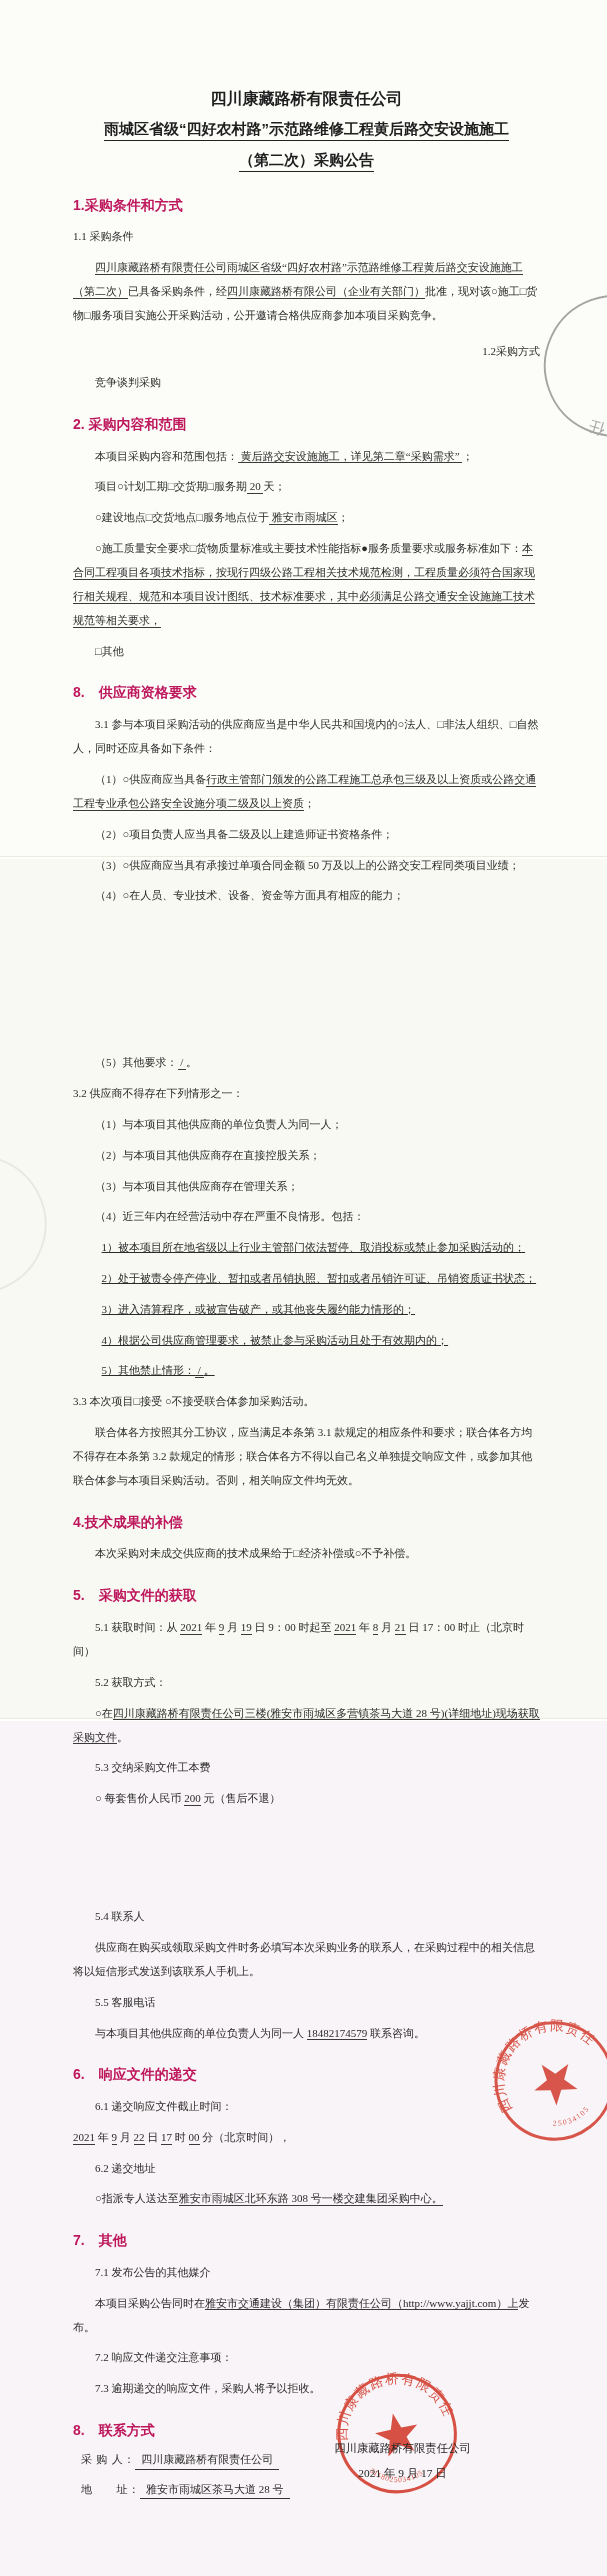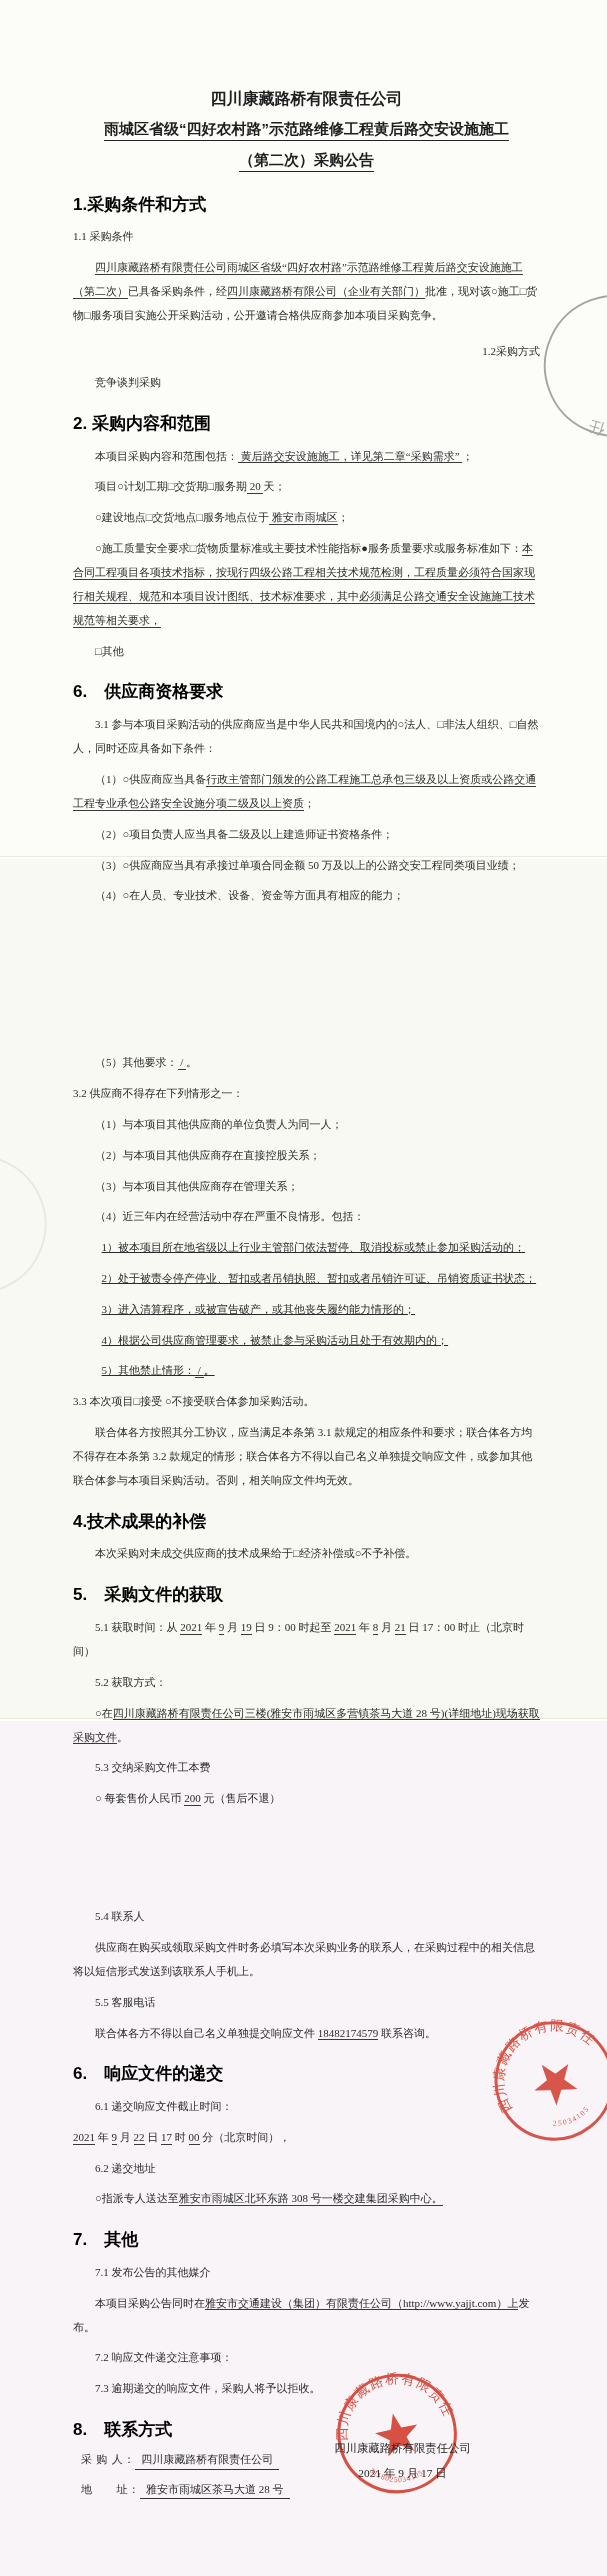--- a/index.html
+++ b/index.html
@@ -12,21 +12,21 @@
   .seam{position:absolute;left:0;width:607px;height:2.3px;background:#fffef9;box-shadow:0 -0.8px 0 #e7e5da;}
   .seam1{top:857px;} .seam2{top:1719px;}
   .content{position:absolute;left:0;top:0;width:607px;height:2576px;
            padding:85px 67px 0 73px;box-sizing:border-box;font-size:11px;line-height:24px;}
   .doc-title{text-align:center;font-family:"Liberation Sans","DejaVu Sans",sans-serif;
              font-weight:bold;font-size:16px;line-height:27px;color:#1e1e1e;}
   .doc-sub{text-align:center;font-family:"Liberation Sans","DejaVu Sans",sans-serif;
            font-weight:bold;font-size:15px;line-height:30px;color:#1e1e1e;margin-top:1.5px;}
   .doc-sub .u2{border-bottom:1.5px solid #222;padding-bottom:3px;}
   .h1x{font-family:"Liberation Sans","DejaVu Sans",sans-serif;font-weight:bold;
-       font-size:17px;color:#000000;margin-top:16.7px;line-height:26px;}
+       font-size:14px;color:#be185d;margin-top:16.7px;line-height:26px;}
   .p{margin-top:6.8px;}
   .indent{text-indent:2em;}
   .indent3{text-indent:2.6em;text-decoration:underline;}
   .u{border-bottom:0.8px solid #3a3a3a;padding-bottom:0.8px;}
   .gap-big1{margin-top:143px;}
   .gap-big2{margin-top:94px;}
   .crow{margin-top:3px;line-height:26.6px;margin-left:8px;}
   .clabel{letter-spacing:0.8px;}
   .cval{border-bottom:0.8px solid #333;padding:0 6px 0.8px 6px;display:inline-block;line-height:18px;}
   .crow:nth-of-type(3) .cval{min-width:228px;}
@@ -113,21 +113,21 @@
     <div class="p" style="margin-top:12px;text-align:right;">1.2采购方式</div>
     <div class="p indent">竞争谈判采购</div>
 
     <div class="h1x">2. 采购内容和范围</div>
     <div class="p indent"><span>本项目采购内容和范围包括：</span><span class="u"> 黄后路交安设施施工，详见第二章“采购需求” </span><span>；</span></div>
     <div class="p indent"><span>项目○计划工期□交货期□服务期</span><span class="u"> 20 </span><span>天；</span></div>
     <div class="p indent"><span>○建设地点□交货地点□服务地点位于</span><span class="u"> 雅安市雨城区</span><span>；</span></div>
     <div class="p indent"><span>○施工质量安全要求□货物质量标准或主要技术性能指标●服务质量要求或服务标准如下：</span><span class="u">本合同工程项目各项技术指标，按现行四级公路工程相关技术规范检测，工程质量必须符合国家现行相关规程、规范和本项目设计图纸、技术标准要求，其中必须满足公路交通安全设施施工技术规范等相关要求，</span></div>
     <div class="p indent">□其他</div>
 
-    <div class="h1x">6.　供应商资格要求</div>
+    <div class="h1x">8.　供应商资格要求</div>
     <div class="p indent">3.1 参与本项目采购活动的供应商应当是中华人民共和国境内的○法人、□非法人组织、□自然人，同时还应具备如下条件：</div>
     <div class="p indent"><span>（1）○供应商应当具备</span><span class="u">行政主管部门颁发的公路工程施工总承包三级及以上资质或公路交通工程专业承包公路安全设施分项二级及以上资质</span><span>；</span></div>
     <div class="p indent">（2）○项目负责人应当具备二级及以上建造师证书资格条件；</div>
     <div class="p indent">（3）○供应商应当具有承接过单项合同金额 50 万及以上的公路交安工程同类项目业绩；</div>
     <div class="p indent">（4）○在人员、专业技术、设备、资金等方面具有相应的能力；</div>
     <div class="p indent gap-big1"><span>（5）其他要求：</span><span class="u"> / </span><span>。</span></div>
     <div class="p">3.2 供应商不得存在下列情形之一：</div>
     <div class="p indent">（1）与本项目其他供应商的单位负责人为同一人；</div>
     <div class="p indent">（2）与本项目其他供应商存在直接控股关系；</div>
     <div class="p indent">（3）与本项目其他供应商存在管理关系；</div>
@@ -145,21 +145,21 @@
 
     <div class="h1x">5.　采购文件的获取</div>
     <div class="p indent"><span>5.1 获取时间：从 </span><span class="u">2021</span><span> 年 </span><span class="u">9</span><span> 月 </span><span class="u">19</span><span> 日 9：00 时起至 </span><span class="u">2021</span><span> 年 </span><span class="u">8</span><span> 月 </span><span class="u">21</span><span> 日 17：00 时止（北京时间）</span></div>
     <div class="p indent">5.2 获取方式：</div>
     <div class="p indent"><span>○在</span><span class="u">四川康藏路桥有限责任公司三楼(雅安市雨城区多营镇茶马大道 28 号)(详细地址)现场获取采购文件</span><span>。</span></div>
     <div class="p indent">5.3 交纳采购文件工本费</div>
     <div class="p indent"><span>○ 每套售价人民币 </span><span class="u">200</span><span> 元（售后不退）</span></div>
     <div class="p indent gap-big2">5.4 联系人</div>
     <div class="p indent">供应商在购买或领取采购文件时务必填写本次采购业务的联系人，在采购过程中的相关信息将以短信形式发送到该联系人手机上。</div>
     <div class="p indent">5.5 客服电话</div>
-    <div class="p indent"><span>联合体各方不得以自己名义单独提交响应文件 </span><span class="u">18482174579</span><span> 联系咨询。</span></div>
+    <div class="p indent"><span>与本项目其他供应商的单位负责人为同一人 </span><span class="u">18482174579</span><span> 联系咨询。</span></div>
 
     <div class="h1x">6.　响应文件的递交</div>
     <div class="p indent">6.1 递交响应文件截止时间：</div>
     <div class="p"><span class="u">2021</span><span> 年 </span><span class="u">9</span><span> 月 </span><span class="u">22</span><span> 日 </span><span class="u">17</span><span> 时 </span><span class="u">00</span><span> 分（北京时间），</span></div>
     <div class="p indent">6.2 递交地址</div>
     <div class="p indent"><span>○指派专人送达至</span><span class="u">雅安市雨城区北环东路 308 号一楼交建集团采购中心。</span></div>
 
     <div class="h1x">7.　其他</div>
     <div class="p indent">7.1 发布公告的其他媒介</div>
     <div class="p indent"><span>本项目采购公告同时在</span><span class="u">雅安市交通建设（集团）有限责任公司（http://www.yajjt.com）上</span><span>发布。</span></div>

